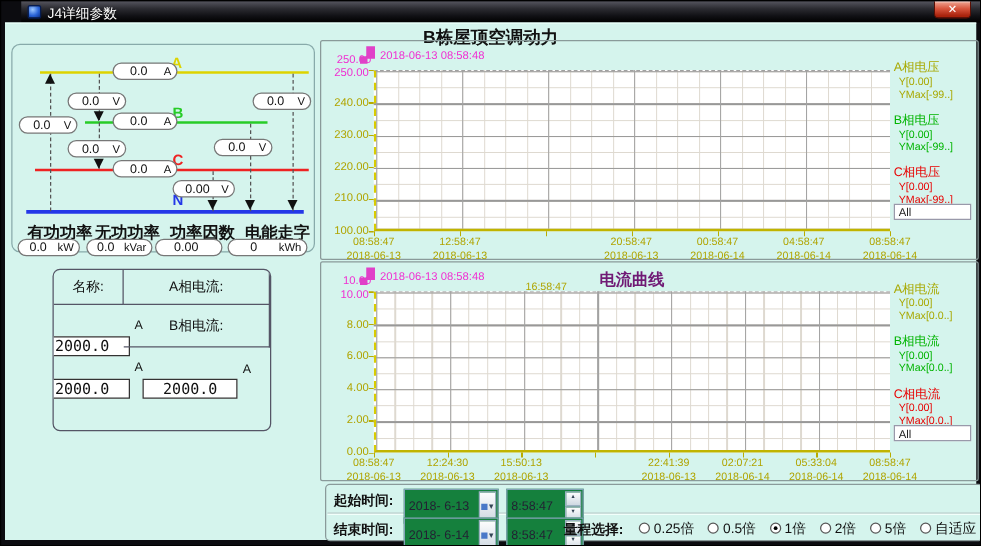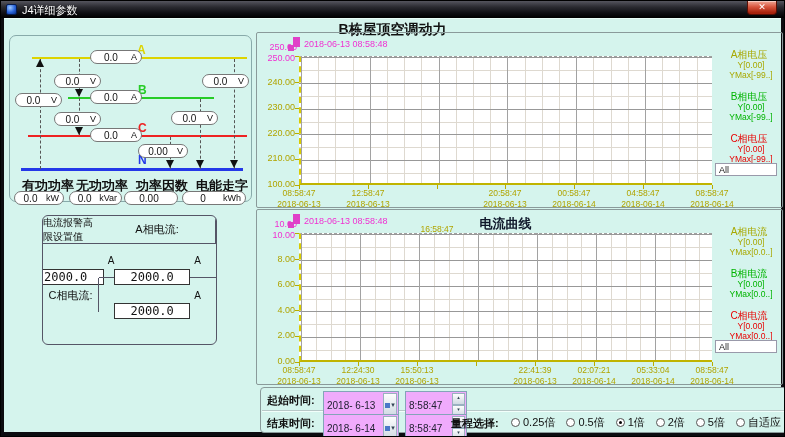--- a/index.html
+++ b/index.html
@@ -1,18 +1,18 @@
 <!DOCTYPE html>
 <html><head>
 <meta charset="utf-8">
 <style>
   html,body{margin:0;padding:0;background:#888;font-family:"Liberation Sans","DejaVu Sans",sans-serif;}
   *{box-sizing:border-box;}
   .window{position:relative;width:785px;height:437px;background:#0c0c10;border:1px solid #000;overflow:hidden;}
-  .titlebar{position:absolute;left:0;top:0;right:0;height:17px;
+  .titlebar{position:absolute;left:16px;top:0;right:0;height:17px;
     background:linear-gradient(180deg,#55555e 0%,#2b2b31 35%,#101014 70%,#000 100%);}
   .app-icon{position:absolute;left:5px;top:3px;width:11px;height:11px;border-radius:2px;
     background:radial-gradient(circle at 35% 30%,#9cc8ff,#2a64d8 55%,#0a2f86);border:1px solid #061c50;}
   .title-text{position:absolute;left:21px;top:2px;font-size:11px;color:#fff;text-shadow:0 1px 2px #000;}
   .close-btn{position:absolute;right:7px;top:0;width:30px;height:14px;border-radius:0 0 4px 4px;
     background:linear-gradient(#f0a896,#d8563e 45%,#a8220c 90%);border:1px solid #5a0f04;border-top:none;
     color:#fff;font-size:9px;line-height:13px;text-align:center;font-weight:bold;
     box-shadow:inset 0 1px 0 rgba(255,255,255,.45);cursor:pointer;}
   .content{position:absolute;left:3px;right:3px;top:17px;bottom:4px;background:#d5f4ed;border-top:1px solid #eafff9;}
   .page-title{position:absolute;left:0;top:2px;width:100%;text-align:center;font-size:14px;font-weight:bold;color:#111;}
@@ -61,32 +61,32 @@
     repeating-linear-gradient(to bottom,#989898 0 1px,transparent 1px 25.8px),
     repeating-linear-gradient(to right,#ded9d0 0 1px,transparent 1px 14.75px),
     repeating-linear-gradient(to bottom,#ded9d0 0 1px,transparent 1px 12.9px);}
   .ytick{position:absolute;left:0;width:38px;text-align:right;font-size:9px;color:#b0a400;}
   .yticks-strip{position:absolute;left:38px;top:23px;width:4px;height:130px;
     background:repeating-linear-gradient(to bottom,#b8ac00 0 1px,transparent 1px 25.8px);}
   .xticks-strip{position:absolute;left:42px;top:152px;width:414px;height:4px;}
   .vstrip{background:repeating-linear-gradient(to right,#b8ac00 0 1px,transparent 1px 68.8px);}
   .cstrip{background:repeating-linear-gradient(to right,#b8ac00 0 1px,transparent 1px 59px);}
   .xtick{position:absolute;top:155px;font-size:8.5px;line-height:1.3;color:#b0a400;text-align:center;white-space:pre-line;}
-  .legend{position:absolute;left:458px;top:16px;width:68px;text-align:center;}
+  .legend{position:absolute;left:458px;top:16px;width:68px;}
   .leg-item{margin-bottom:11px;}
   .leg-name{font-size:10px;line-height:11px;}
   .leg-sub{font-size:8.5px;line-height:10px;padding-left:4px;}
   .leg-all{position:absolute;left:458px;top:130px;width:62px;height:13px;background:#fff;border:1px solid #99a;
     font-size:9px;line-height:12px;padding-left:3px;color:#222;cursor:pointer;}
 
   
   .controls{position:absolute;left:256px;top:368px;width:527px;height:46px;border:1px solid #8a9a9a;border-radius:4px;background:#d5f4ed;}
   .ctrl-div{position:absolute;left:1px;right:1px;top:22px;border-top:1px solid #b8c8c8;border-bottom:1px solid #f2fffb;}
   .ctrl-label{position:absolute;font-size:11px;font-weight:bold;color:#111;}
-  .field{position:absolute;height:28px;background:#f0abfc;border:1px solid #84a4b8;}
+  .field{position:absolute;height:28px;background:#15803d;border:1px solid #84a4b8;}
   .field input{border:none;outline:none;width:100%;height:100%;font-size:10px;padding:0 15px 0 3px;
     color:#223;background:transparent;font-family:"Liberation Sans","DejaVu Sans",sans-serif;}
   .dd-btn{position:absolute;right:1px;top:1px;bottom:1px;width:14px;background:linear-gradient(#fdfdfd,#cfd9e2);
     border:1px solid #9ab0c0;font-size:7px;color:#345;display:flex;align-items:center;justify-content:center;gap:1px;cursor:pointer;}
   .dd-btn .cal{width:5px;height:5px;background:#4a78c8;display:inline-block;}
   .spin{position:absolute;right:1px;top:1px;bottom:1px;width:13px;display:flex;flex-direction:column;cursor:pointer;}
   .spin span{flex:1;font-size:5px;line-height:6px;text-align:center;background:linear-gradient(#fdfdfd,#cfd9e2);border:1px solid #9ab0c0;color:#345;}
   .btns{position:absolute;left:190px;right:3px;top:3px;height:17px;display:flex;gap:8px;}
   .btn{flex:0 0 auto;background:linear-gradient(#5cb2f8,#2f93ec);border:1px solid #1b6fc0;border-radius:2px;
     color:#00224a;font-size:11px;line-height:15px;padding:0 5px;cursor:pointer;white-space:nowrap;}
@@ -187,31 +187,31 @@
         <span class="pv">0.00</span>
           <span class="pu"></span>
       </span>
       <span class="pill" style="left:172px;top:155px;width:64px;">
         <span class="pv">0</span>
           <span class="pu">kWh</span>
       </span>
     </div>
 
     <div class="alarm-table">
-      <div class="at-cell at-head2 last-col">电流报警高限设置值</div>
+      <div class="at-cell">名称:</div>
       <div class="at-cell">A相电流:</div>
       <div class="at-cell at-val last-col">
         <input class="at-input" value="2000.0" style="">
         <span class="at-unit">A</span>
       </div>
+      <div class="at-cell">B相电流:</div>
       <div class="at-cell at-val last-col">
         <input class="at-input" value="2000.0" style="">
         <span class="at-unit">A</span>
       </div>
-      <div class="at-cell last-row">C相电流:</div>
       <div class="at-cell at-val last-col last-row">
         <input class="at-input" value="2000.0" style="">
         <span class="at-unit">A</span>
       </div>
     </div>
 
     <div class="chart-panel" style="top:13px;">
       <div class="cursor-val" style="color: rgb(240, 47, 210);">250.00</div>
       <div class="cursor-mark"></div>
       <div class="cursor-time" style="color: rgb(240, 47, 210);">2018-06-13 08:58:48</div>
@@ -258,21 +258,21 @@
           <div class="leg-sub">YMax[-99..]</div>
         </div>
       </div>
       <div class="leg-all">All</div>
     </div>
 
     <div class="chart-panel" style="top:190px;">
       <div class="cursor-val" style="color: rgb(240, 47, 210);">10.00</div>
       <div class="cursor-mark"></div>
       <div class="cursor-time" style="color: rgb(240, 47, 210);">2018-06-13 08:58:48</div>
-      <div class="chart-title" style="color: #0f172a;">电流曲线</div>
+      <div class="chart-title" style="color: #701a75;">电流曲线</div>
       <div class="plot cplot"></div>
       <div class="yticks-strip"></div>
       <div class="xticks-strip cstrip"></div>
 
       <div class="ytick" style="top: 20px; color: rgb(240, 47, 210);">10.00</div>
       <div class="ytick" style="top:44px;">8.00</div>
       <div class="ytick" style="top:69px;">6.00</div>
       <div class="ytick" style="top:95px;">4.00</div>
       <div class="ytick" style="top:120px;">2.00</div>
       <div class="ytick" style="top:146px;">0.00</div>

